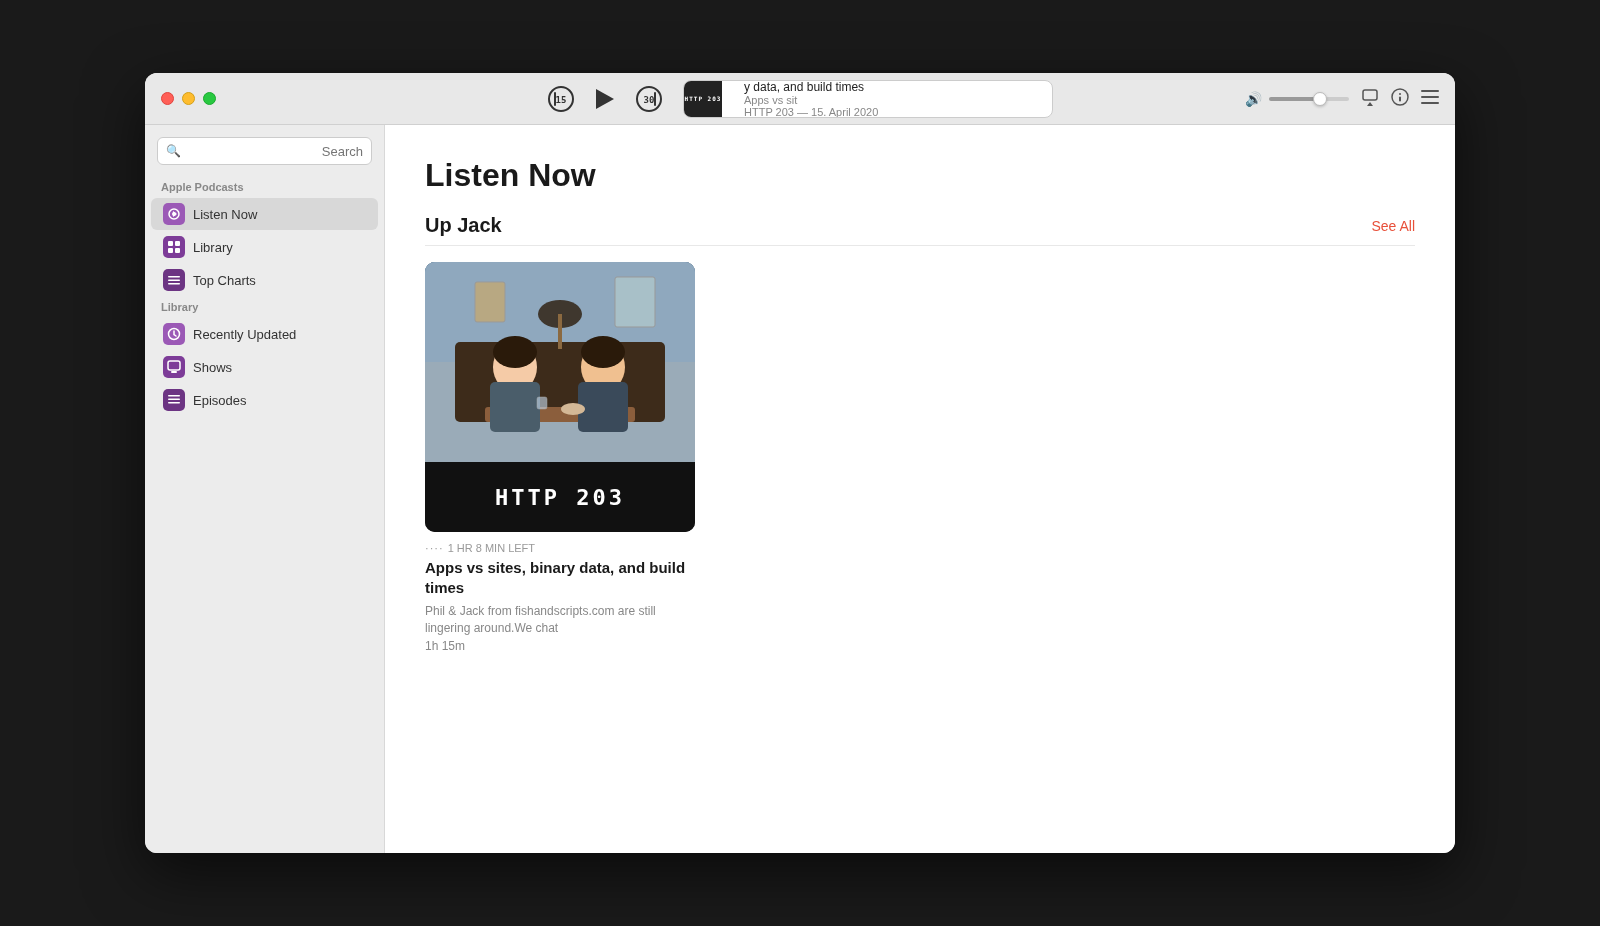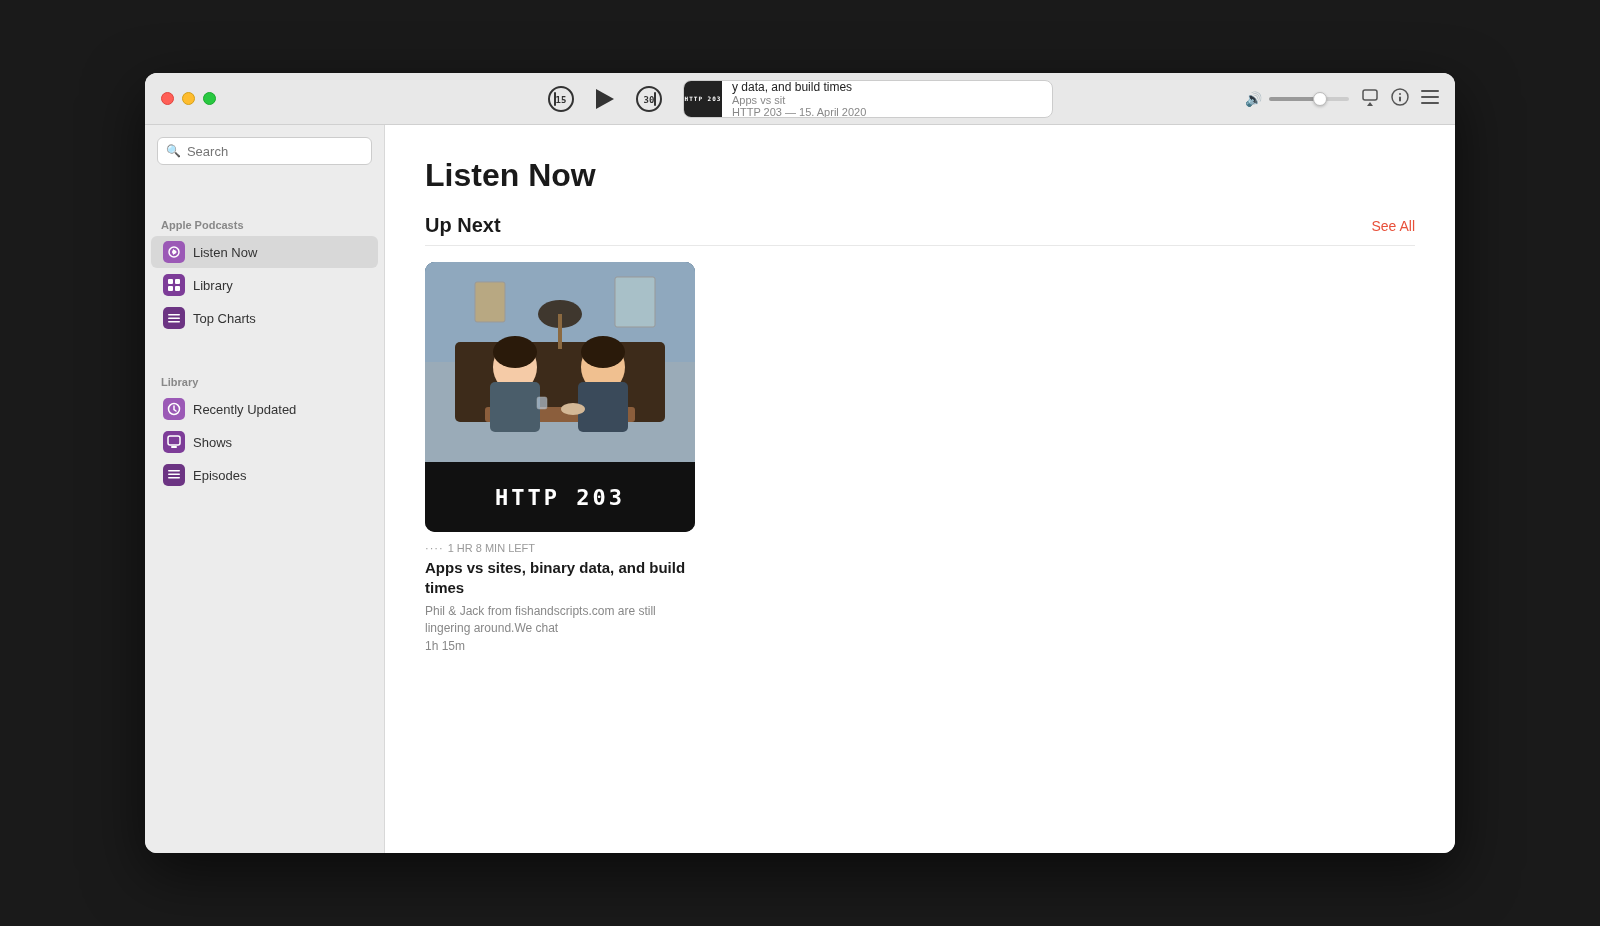--- a/index.html
+++ b/index.html
@@ -87,20 +87,21 @@
       font-size: 7px;
       font-weight: 900;
       color: #fff;
       letter-spacing: 1px;
       font-family: monospace;
     }
     .now-playing-info {
       flex: 1;
       padding: 12px 10px;
       overflow: hidden;
+      margin-left: 12px;
     }
     .now-playing-title {
       font-size: 12px;
       font-weight: 500;
       color: #222;
       white-space: nowrap;
       overflow: hidden;
       text-overflow: ellipsis;
     }
     .now-playing-sub {
@@ -173,29 +174,29 @@
       gap: 6px;
     }
     .search-icon { font-size: 12px; color: #999; }
     .search-input {
       border: none;
       background: transparent;
       font-size: 13px;
       color: #aaa;
       outline: none;
       width: 100%;
+      text-align: right;
     }
     .sidebar-section-label {
       font-size: 11px;
       font-weight: 600;
       color: #888;
       padding: 4px 16px 4px;
       text-transform: none;
       letter-spacing: 0;
-      margin-top: 38px;
     }
     .sidebar-item {
       display: flex;
       align-items: center;
       padding: 5px 12px;
       cursor: pointer;
       border-radius: 6px;
       margin: 1px 6px;
       gap: 8px;
     }
@@ -501,21 +502,21 @@
         </div>
         <span class="sidebar-item-label">Episodes</span>
       </div>
 
     </div>
 
     <div class="content">
       <h1 class="page-title">Listen Now</h1>
 
       <div class="section-header">
-        <h2 class="section-title">Up Next</h2>
+        <h2 class="section-title">Up Jack</h2>
         <button class="see-all-btn">See All</button>
       </div>
 
       <div class="up-next-grid">
         <div class="podcast-card">
           <div class="podcast-thumbnail">
             <div class="http203-bg">
               <div class="http203-photo">
 
                 <svg width="270" height="200" viewBox="0 0 270 200" style="position:absolute;top:0;left:0;">

